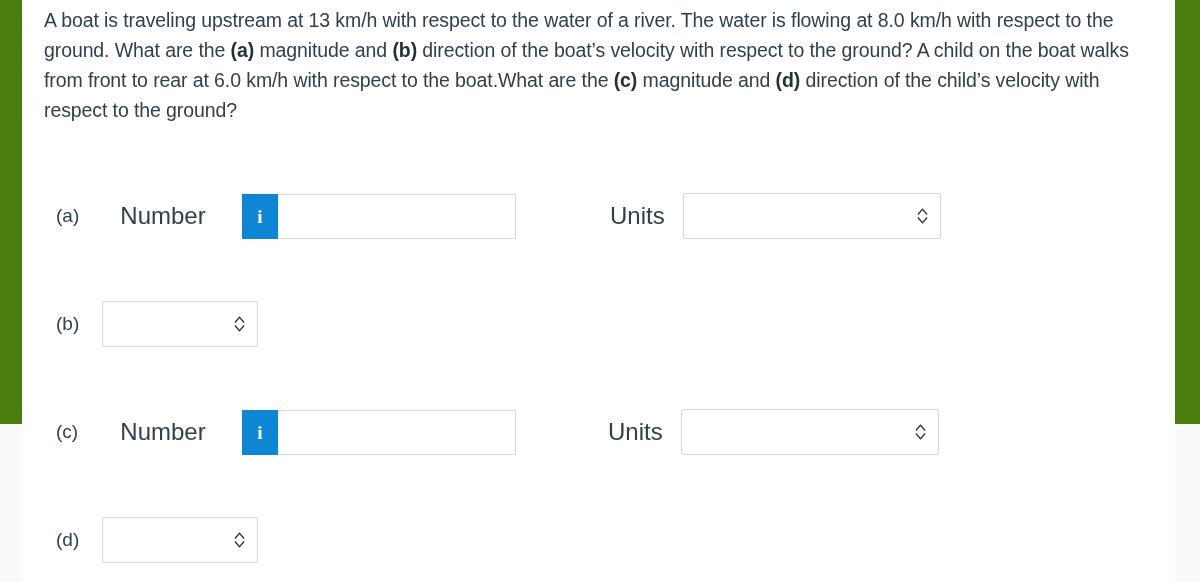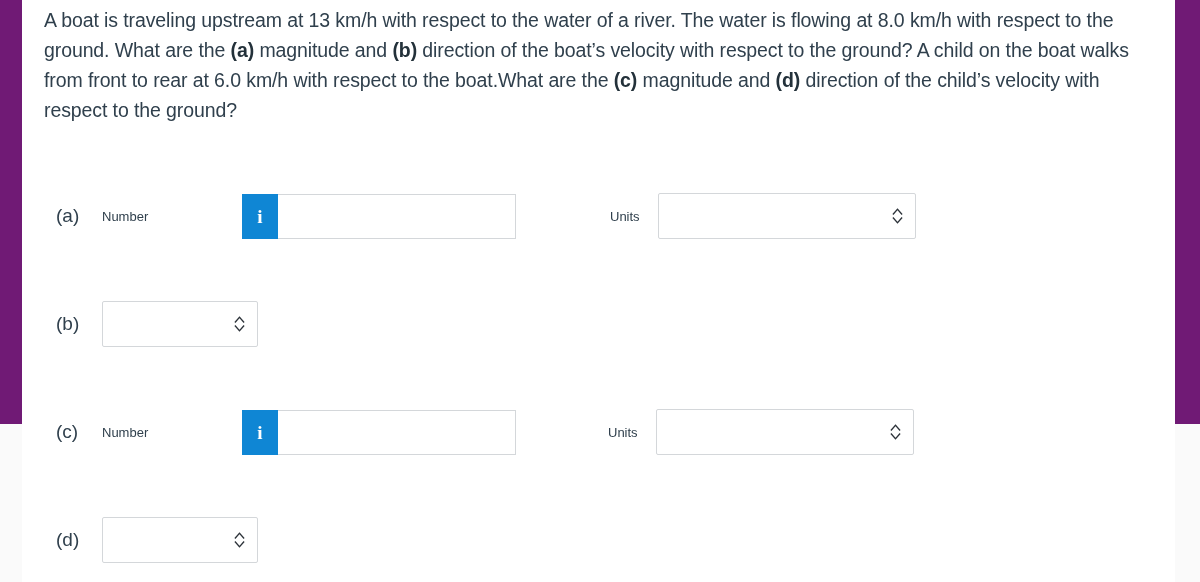--- a/index.html
+++ b/index.html
@@ -11,21 +11,21 @@
     height: 582px;
     background: #fafafa;
     font-family: "Liberation Sans", sans-serif;
     overflow: hidden;
   }
 
   .page {
     position: relative;
     width: 1200px;
     height: 424px;
-    background: #701a75;
+    background: #4d7c0f;
   }
 
   
   .content-card {
     position: absolute;
     left: 22px;
     top: 0;
     width: 1153px;
     height: 582px;
     background: #ffffff;
@@ -60,24 +60,25 @@
   .row-d { left: 34px; top: 517px; }
 
   .part-label {
     font-size: 19px;
     color: #30404d;
     width: 46px;
     flex: 0 0 46px;
   }
 
   .field-label {
-    font-size: 13px;
+    font-size: 24px;
     color: #30404d;
     margin-right: 18px;
     white-space: nowrap;
+    text-align: center;
   }
 
   .label-number {
     width: 122px;
     flex: 0 0 122px;
   }
 
   
   .number-group {
     display: flex;

